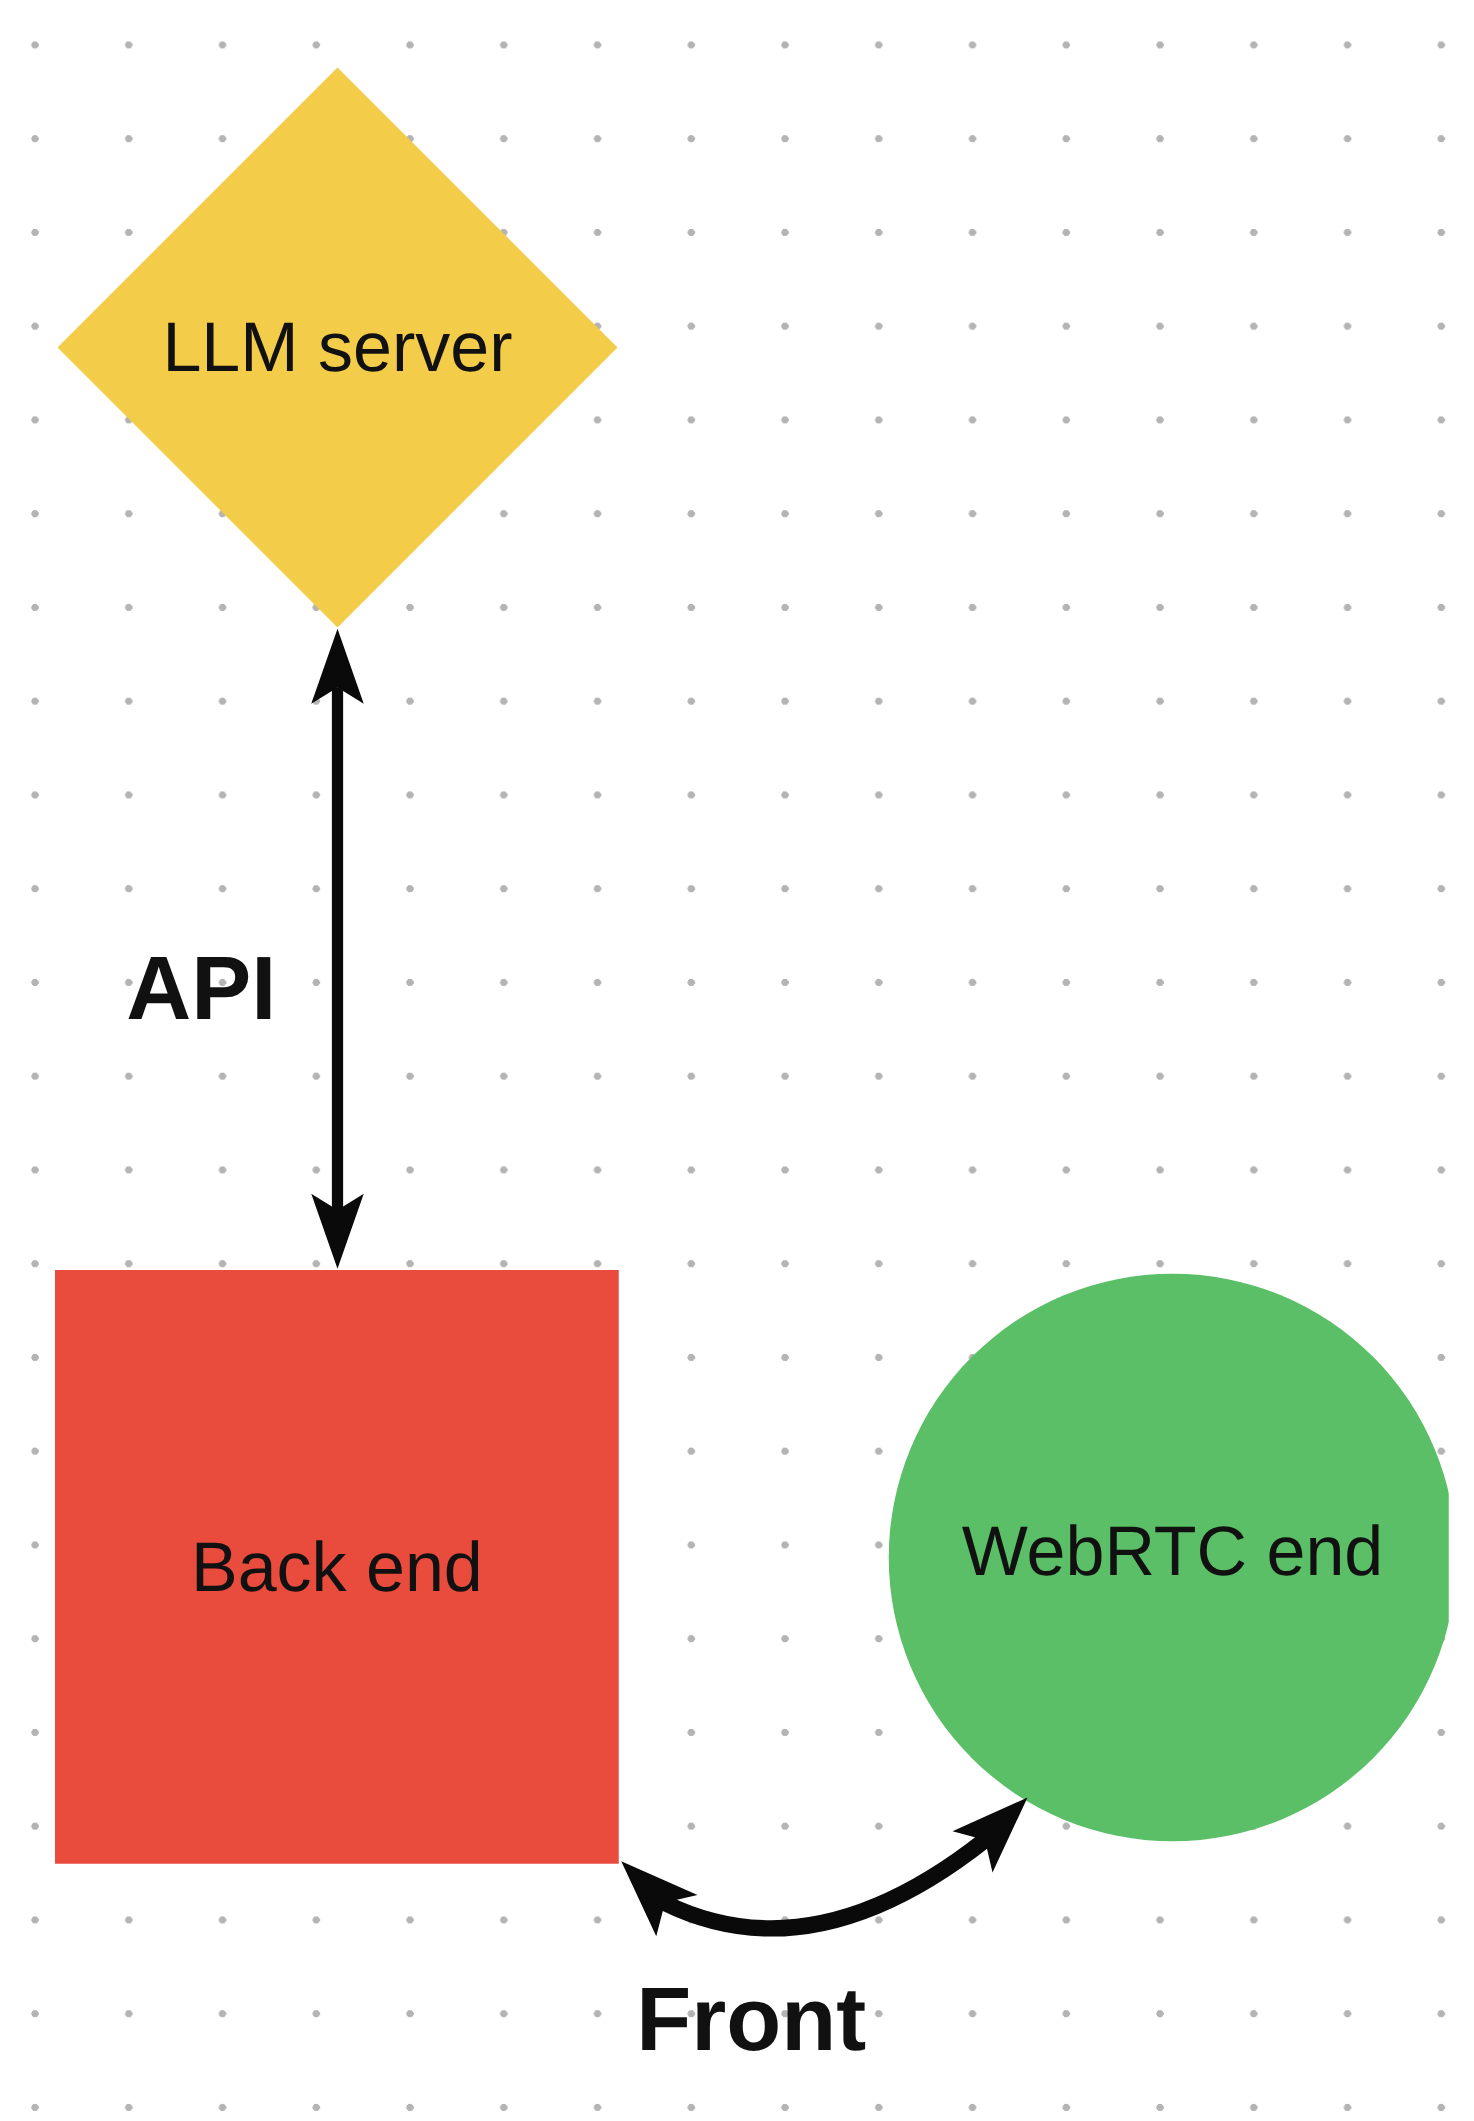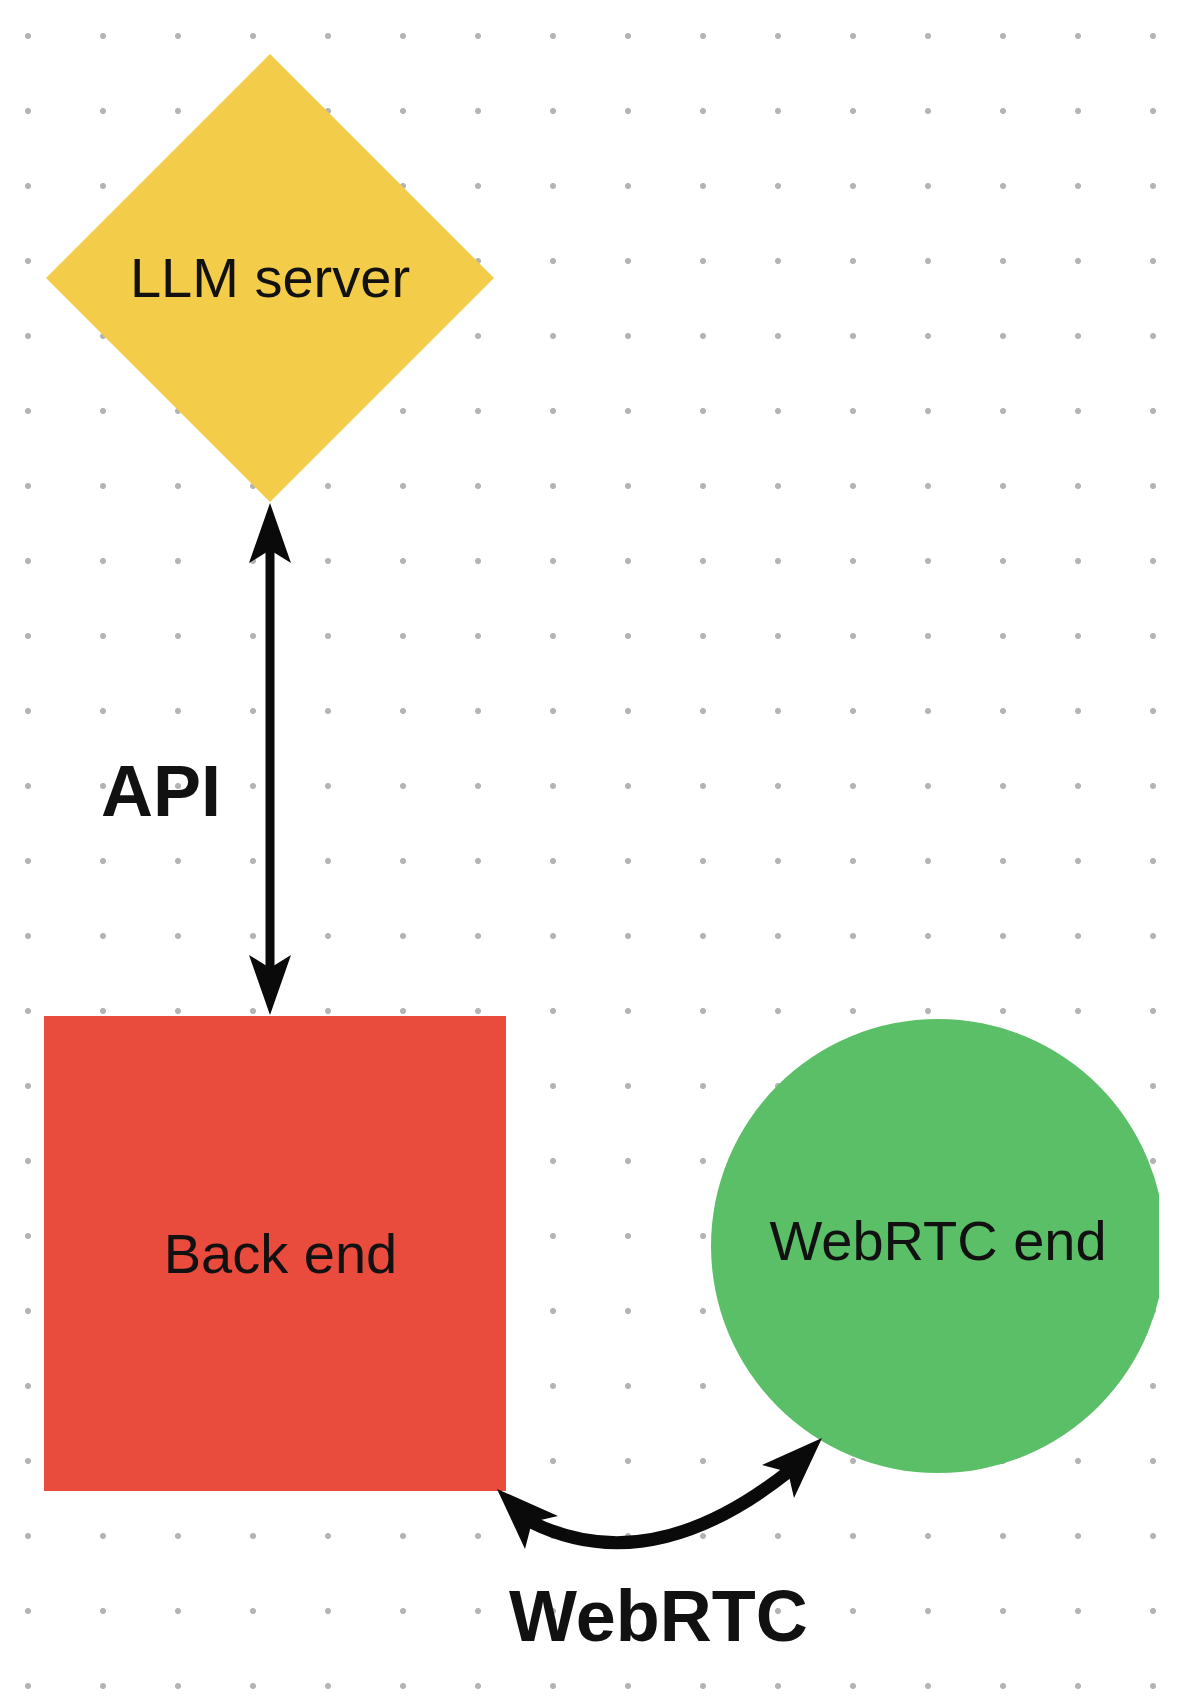--- a/index.html
+++ b/index.html
@@ -23,21 +23,21 @@
     font-size: 56px;
     font-weight: 400;
     line-height: 1.1;
     white-space: nowrap;
   }
   .node--diamond {
     left: 46px; top: 40px; width: 448px; height: 448px;
     clip-path: polygon(50% 0, 100% 50%, 50% 100%, 0 50%);
   }
   .node--square {
-    left: 44px; top: 1002px; width: 451px; height: 475px; padding-left: 11px;
+    left: 44px; top: 1002px; width: 451px; height: 475px;
   }
   .node--circle {
     left: 711px; top: 1005px; width: 454px; height: 454px;
     border-radius: 50%;
   }
   .node--circle .node__label { margin-top: -10px; }
   .connectors {
     position: absolute; left: 0; top: 0; width: 1179px; height: 1697px;
     pointer-events: none;
   }
@@ -79,15 +79,15 @@
 
     <g>
       <path d="M531,1508 Q650,1567 788,1458" fill="none" stroke="#0a0a0a" stroke-width="13" stroke-linecap="round"></path>
       <polygon points="497,1475 525,1535 532,1508 558,1502" fill="#0a0a0a"></polygon>
       <polygon points="822,1424 762,1451 788,1458 794,1484" fill="#0a0a0a"></polygon>
     </g>
   </svg>
 
   <div class="edge-label edge-label--api">API</div>
 
-  <div class="edge-label edge-label--webrtc">WebRTC</div>
+  <div class="edge-label edge-label--webrtc">Front</div>
 
 </div>
 
 </body></html>

